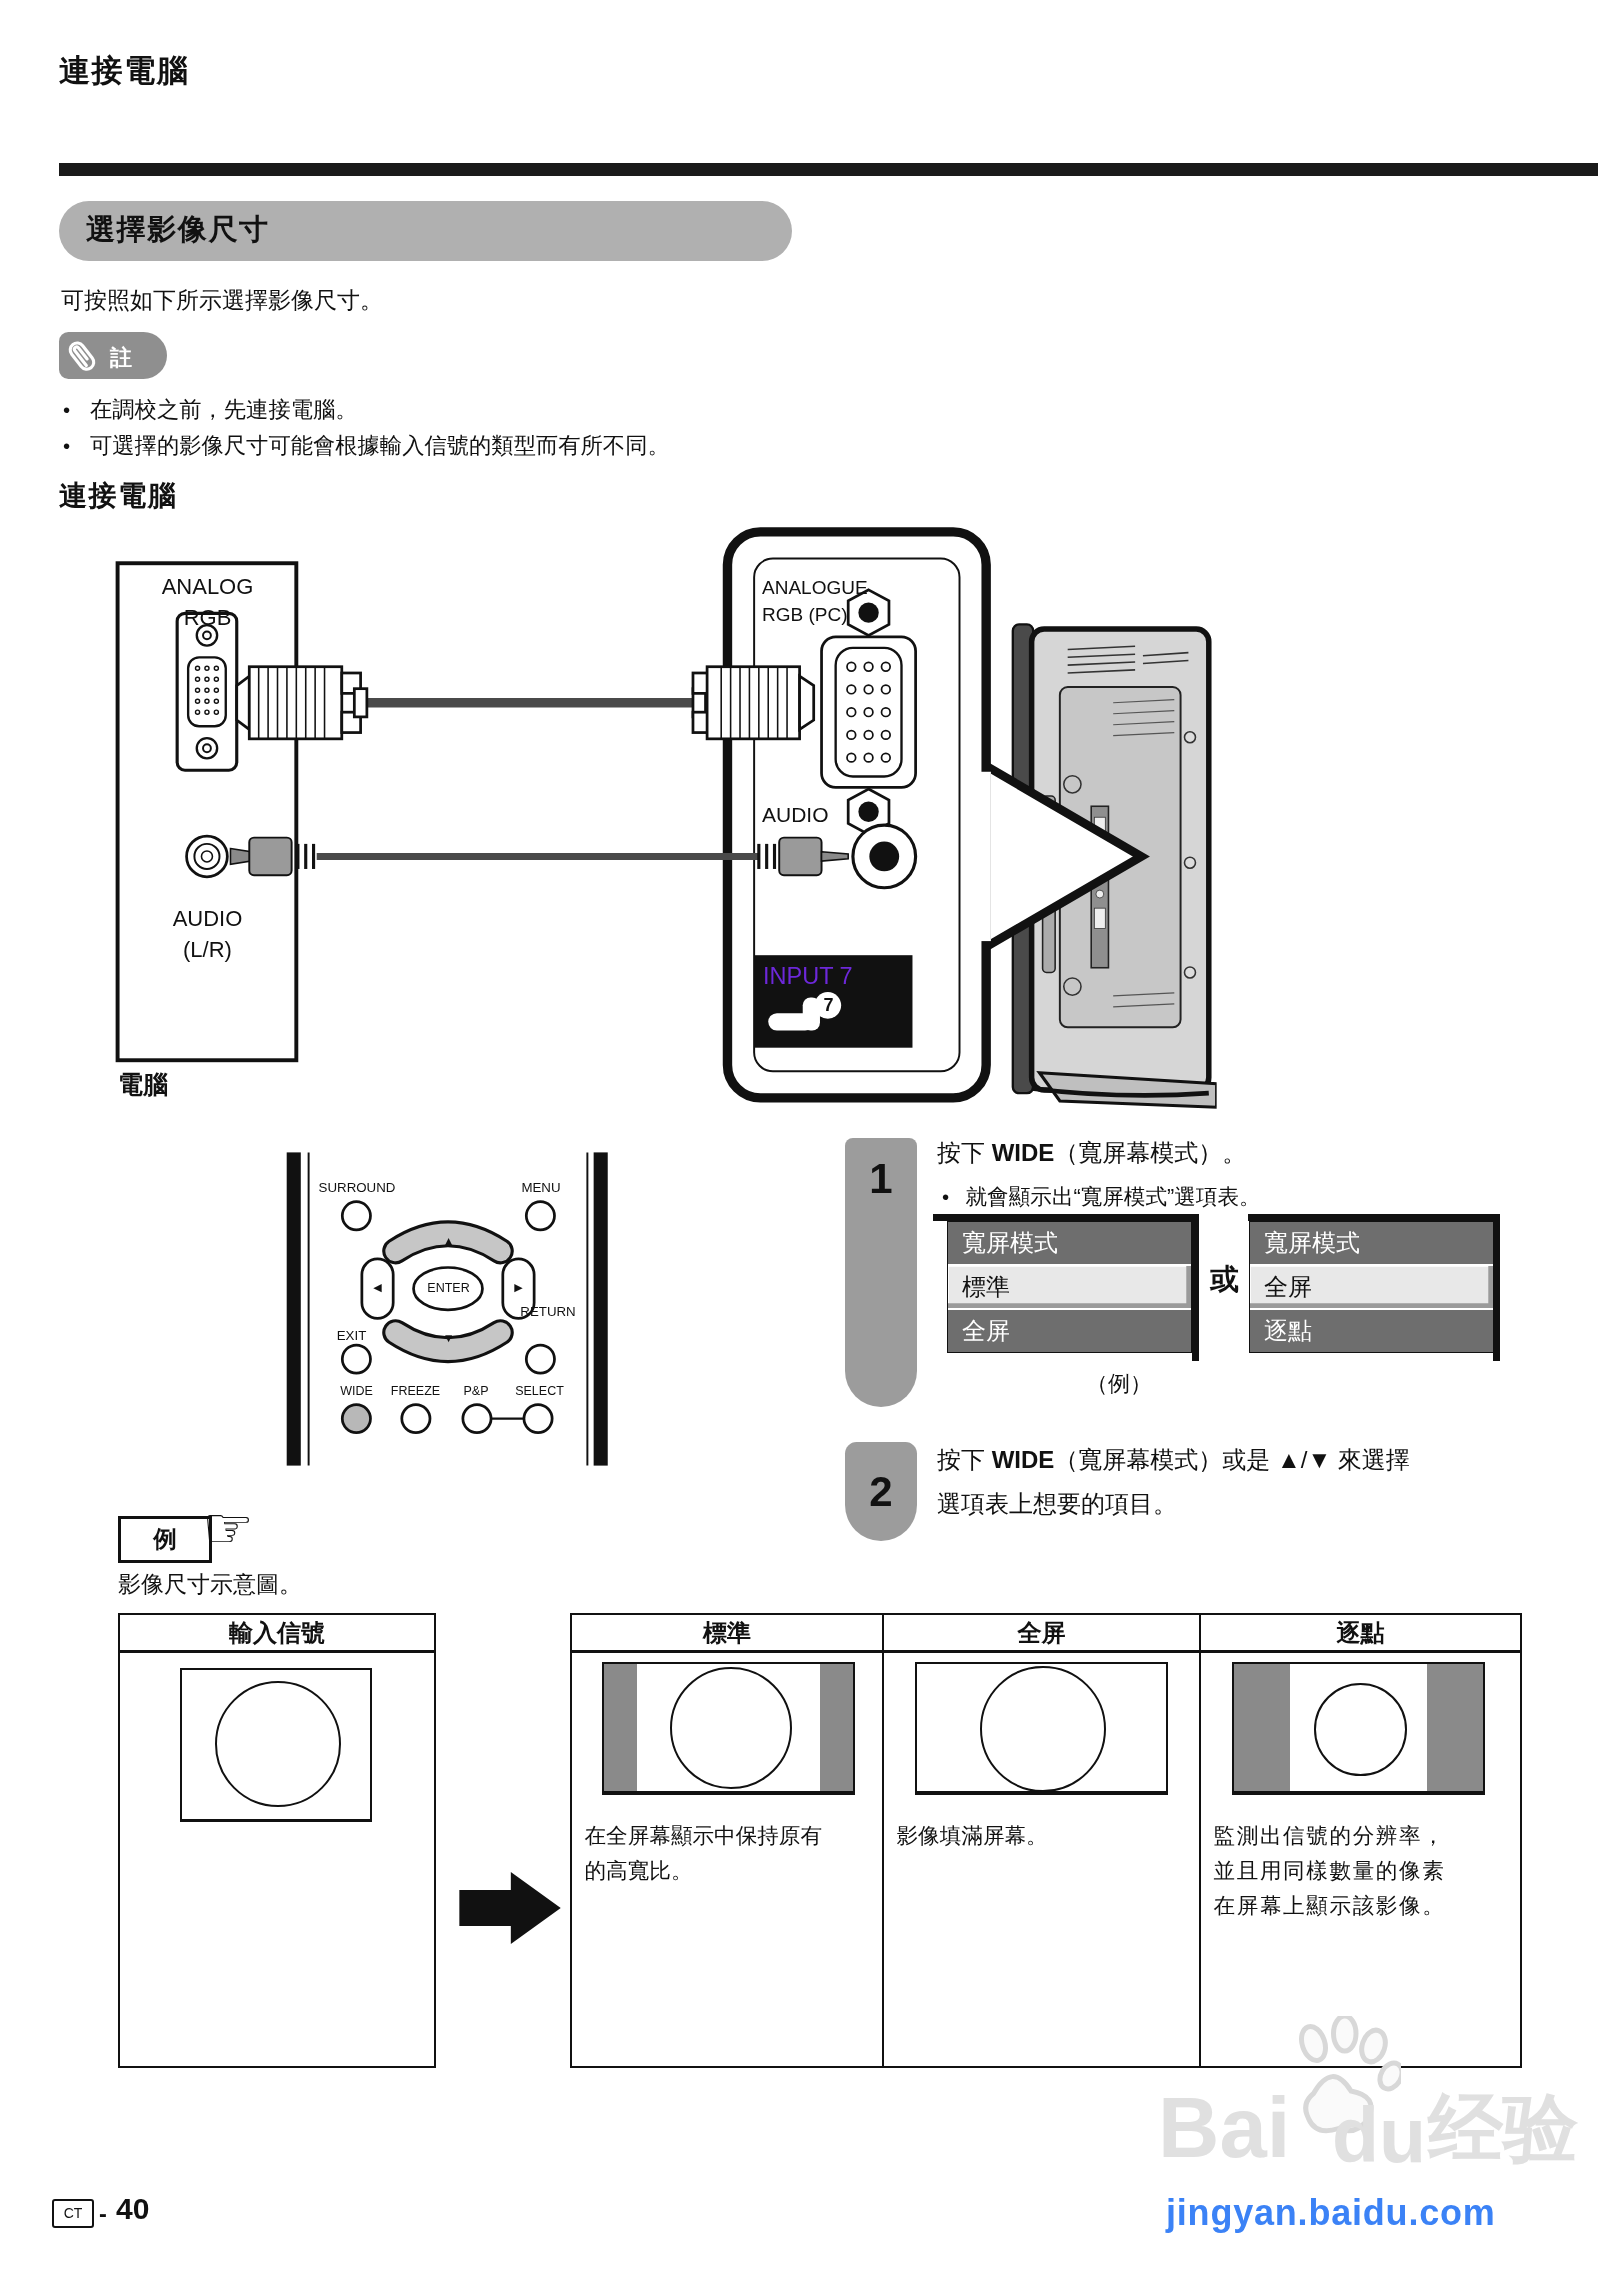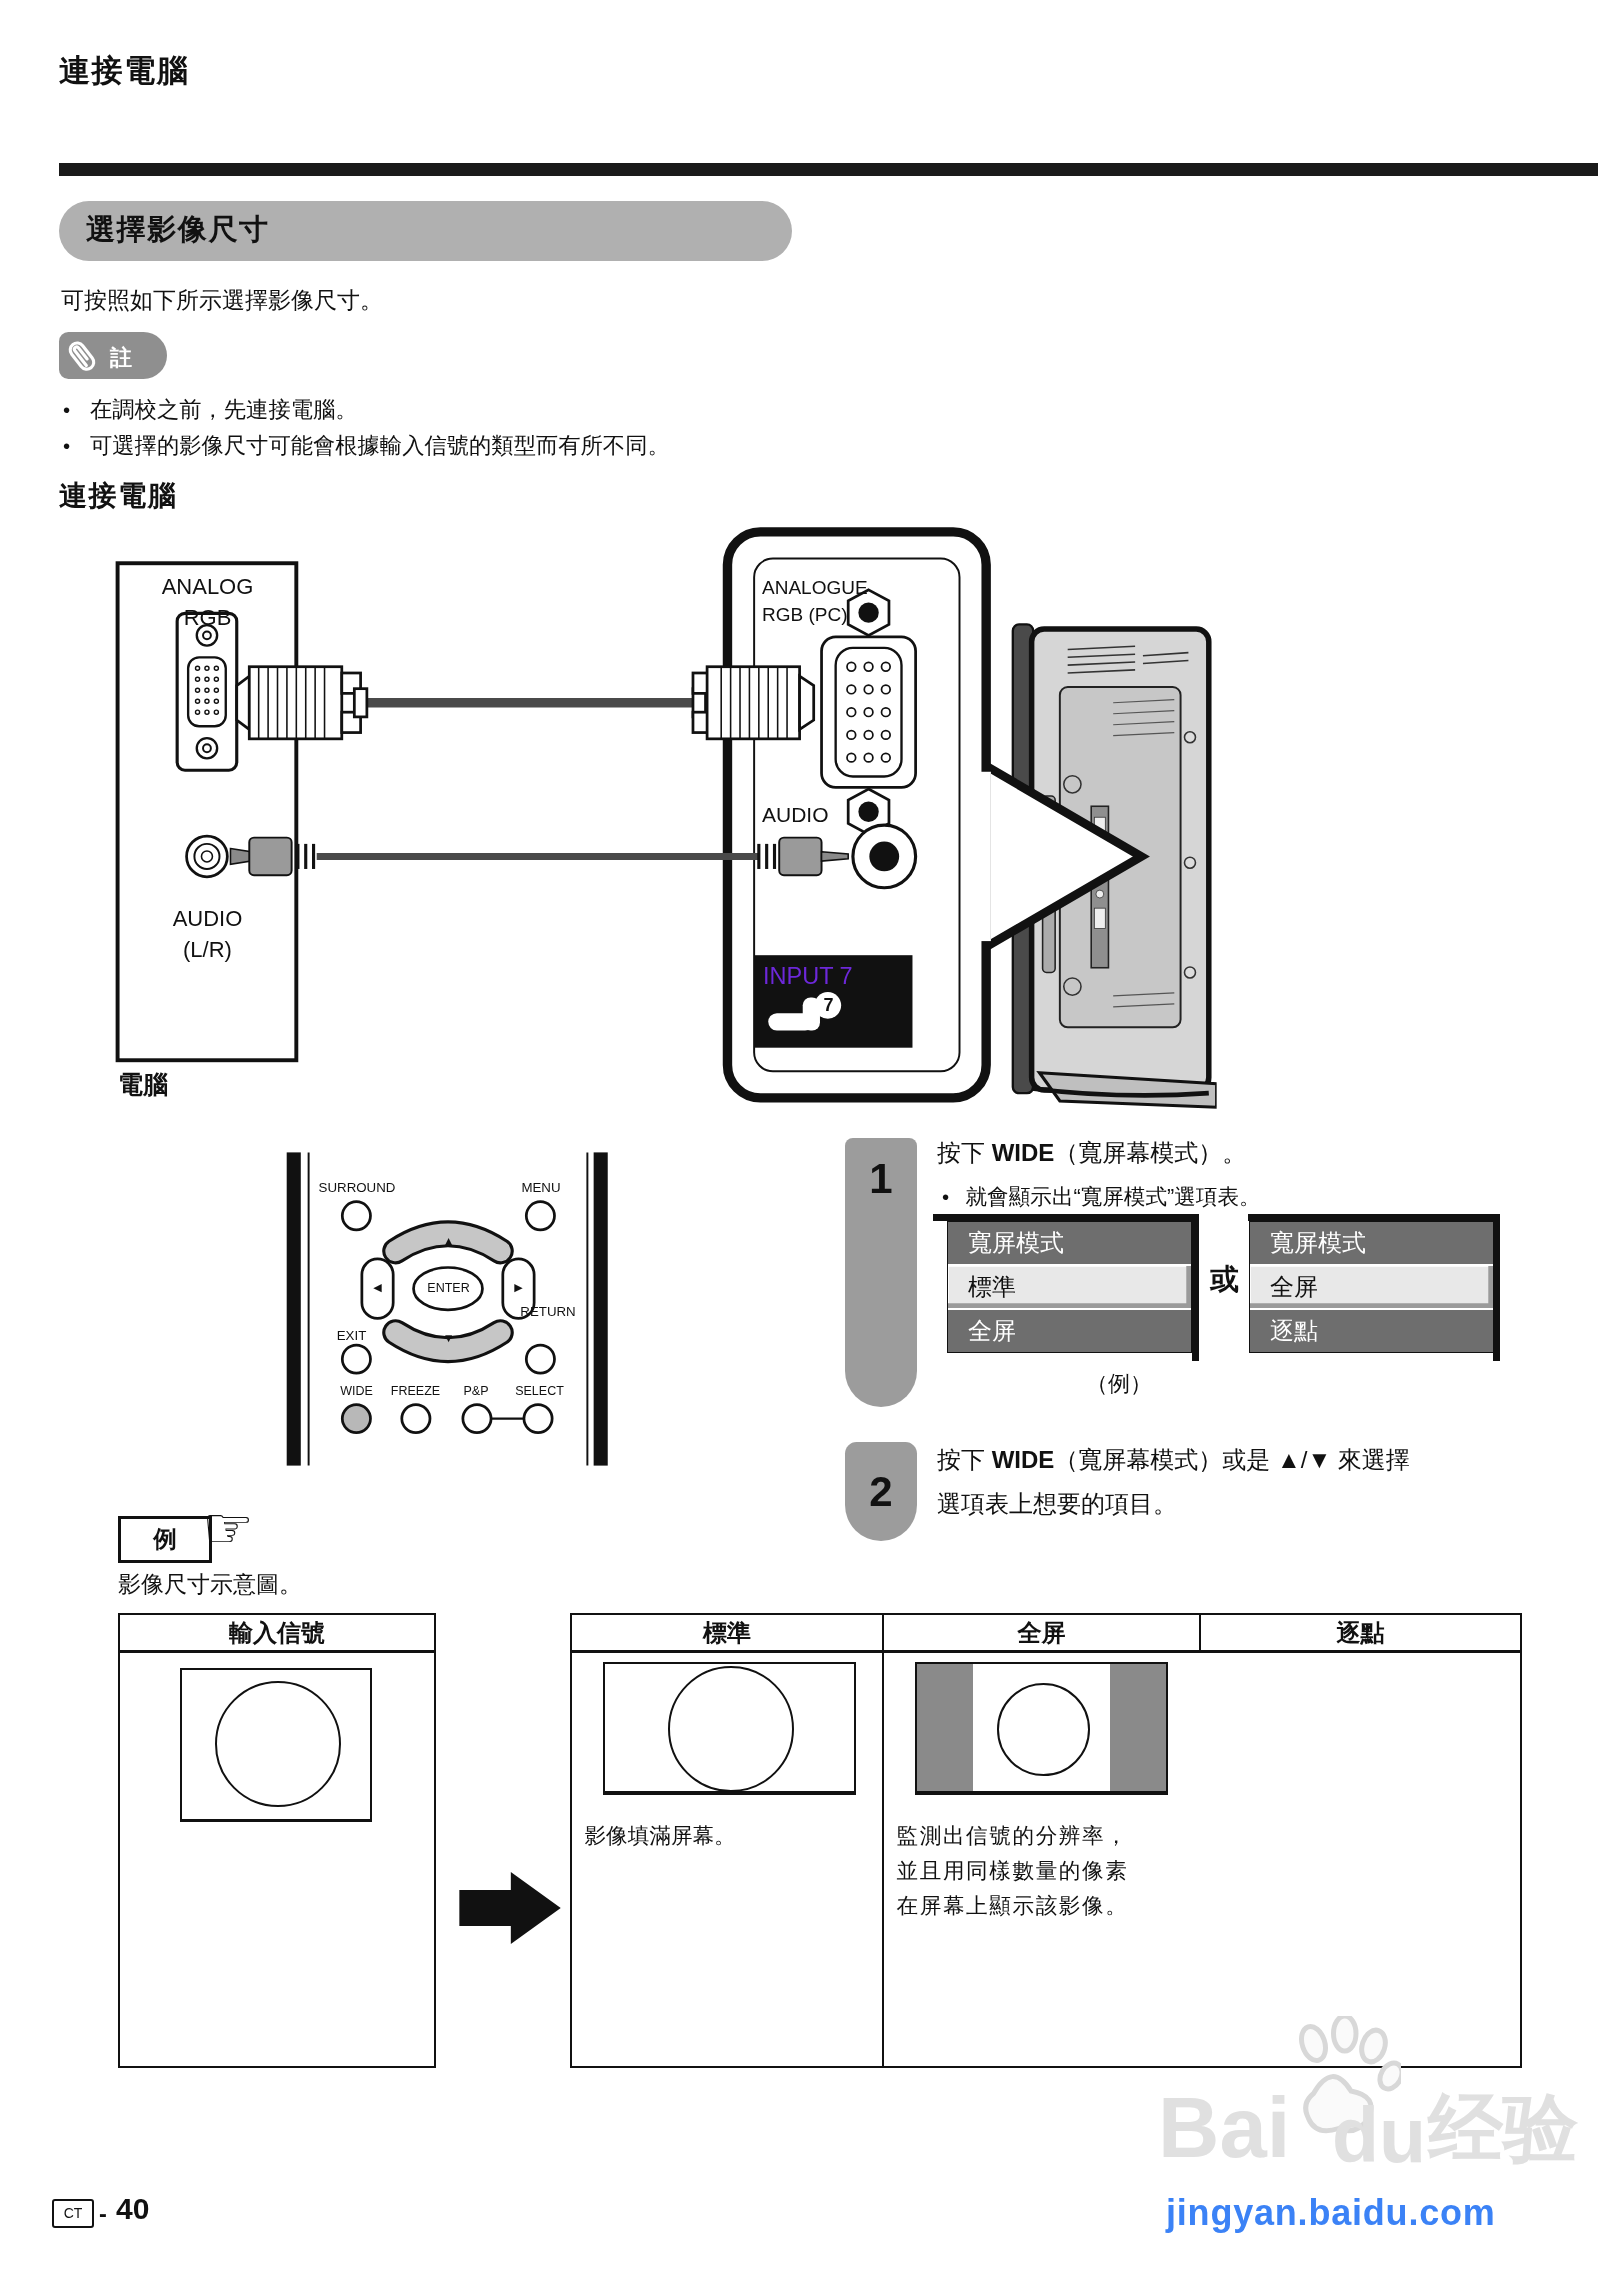--- a/index.html
+++ b/index.html
@@ -27,21 +27,21 @@
   
   .rlab{font-size:13.3px;letter-spacing:0px;white-space:nowrap;}
   
   .step-tab{background:#9c9c9c;color:#111;font-weight:700;font-size:42px;text-align:center;}
   .step-line{font-size:24px;white-space:nowrap;}
   .step-bullet{font-size:21.6px;white-space:nowrap;}
   
   .menu-topbar{background:#111;height:7px;}
   .menu-sidebar{background:#111;width:7px;}
   .menu-box{border:1.6px solid #111;background:#fff;}
-  .menu-row{height:42px;line-height:42px;padding-left:20px;font-size:24px;}
+  .menu-row{height:42px;line-height:42px;padding-left:14px;font-size:24px;}
   .menu-head{background:#6e6e6e;color:#fff;}
   .menu-dark{background:#6e6e6e;color:#fff;border-top:2.4px solid #fff;}
   .menu-sel{background:#e8e8e8;color:#111;border-top:2.4px solid #fff;
             box-shadow:inset -4.7px -4.7px 0 #9a9a9a, inset 0.8px 0.8px 0 #ffffff;}
   .or-label{font-size:29px;font-weight:700;}
   .rei-label{font-size:22px;}
   
   .ex-tab{left:118px;top:1516px;width:88px;height:41px;border:3.9px solid #111;text-align:center;
           line-height:41px;font-size:23.5px;font-weight:700;}
   .hand{left:202px;top:1494px;font-size:58px;}
@@ -392,20 +392,31 @@
   </svg>
 
   <div class="abs tbl" style="left:570px;top:1613px;width:948px;height:451px;">
     <div style="display:grid;grid-template-columns:312px 317px 319px;height:35px;border-bottom:3.1px solid #111;">
       <div class="tbl-head" style="border-bottom:none;border-right:2px solid #111;">標準</div>
       <div class="tbl-head" style="border-bottom:none;border-right:2px solid #111;">全屏</div>
       <div class="tbl-head" style="border-bottom:none;">逐點</div>
     </div>
     <div style="display:grid;grid-template-columns:312px 317px 319px;height:413px;">
 
+      <div style="position:relative;border-right:2px solid #111;">
+        <div class="shot" style="position:absolute;left:30px;top:8.6px;width:249px;height:127px;">
+          <div class="sidebar-gray" style="left:0;width:33px;"></div>
+          <div class="sidebar-gray" style="right:0;width:33px;"></div>
+          <div class="circle" style="left:66px;top:3.9px;width:118px;height:118px;"></div>
+        </div>
+        <div class="desc" style="left:12.5px;top:165px;">
+          <div>在全屏幕顯示中保持原有</div>
+          <div>的高寬比。</div>
+        </div>
+      </div>
 
       <div style="position:relative;border-right:2px solid #111;">
         <div class="shot" style="position:absolute;left:31px;top:8.6px;width:249px;height:127px;">
           <div class="circle" style="left:63px;top:2.4px;width:122px;height:122px;"></div>
         </div>
         <div class="desc" style="left:12.5px;top:165px;">
           <div>影像填滿屏幕。</div>
         </div>
       </div>
 

